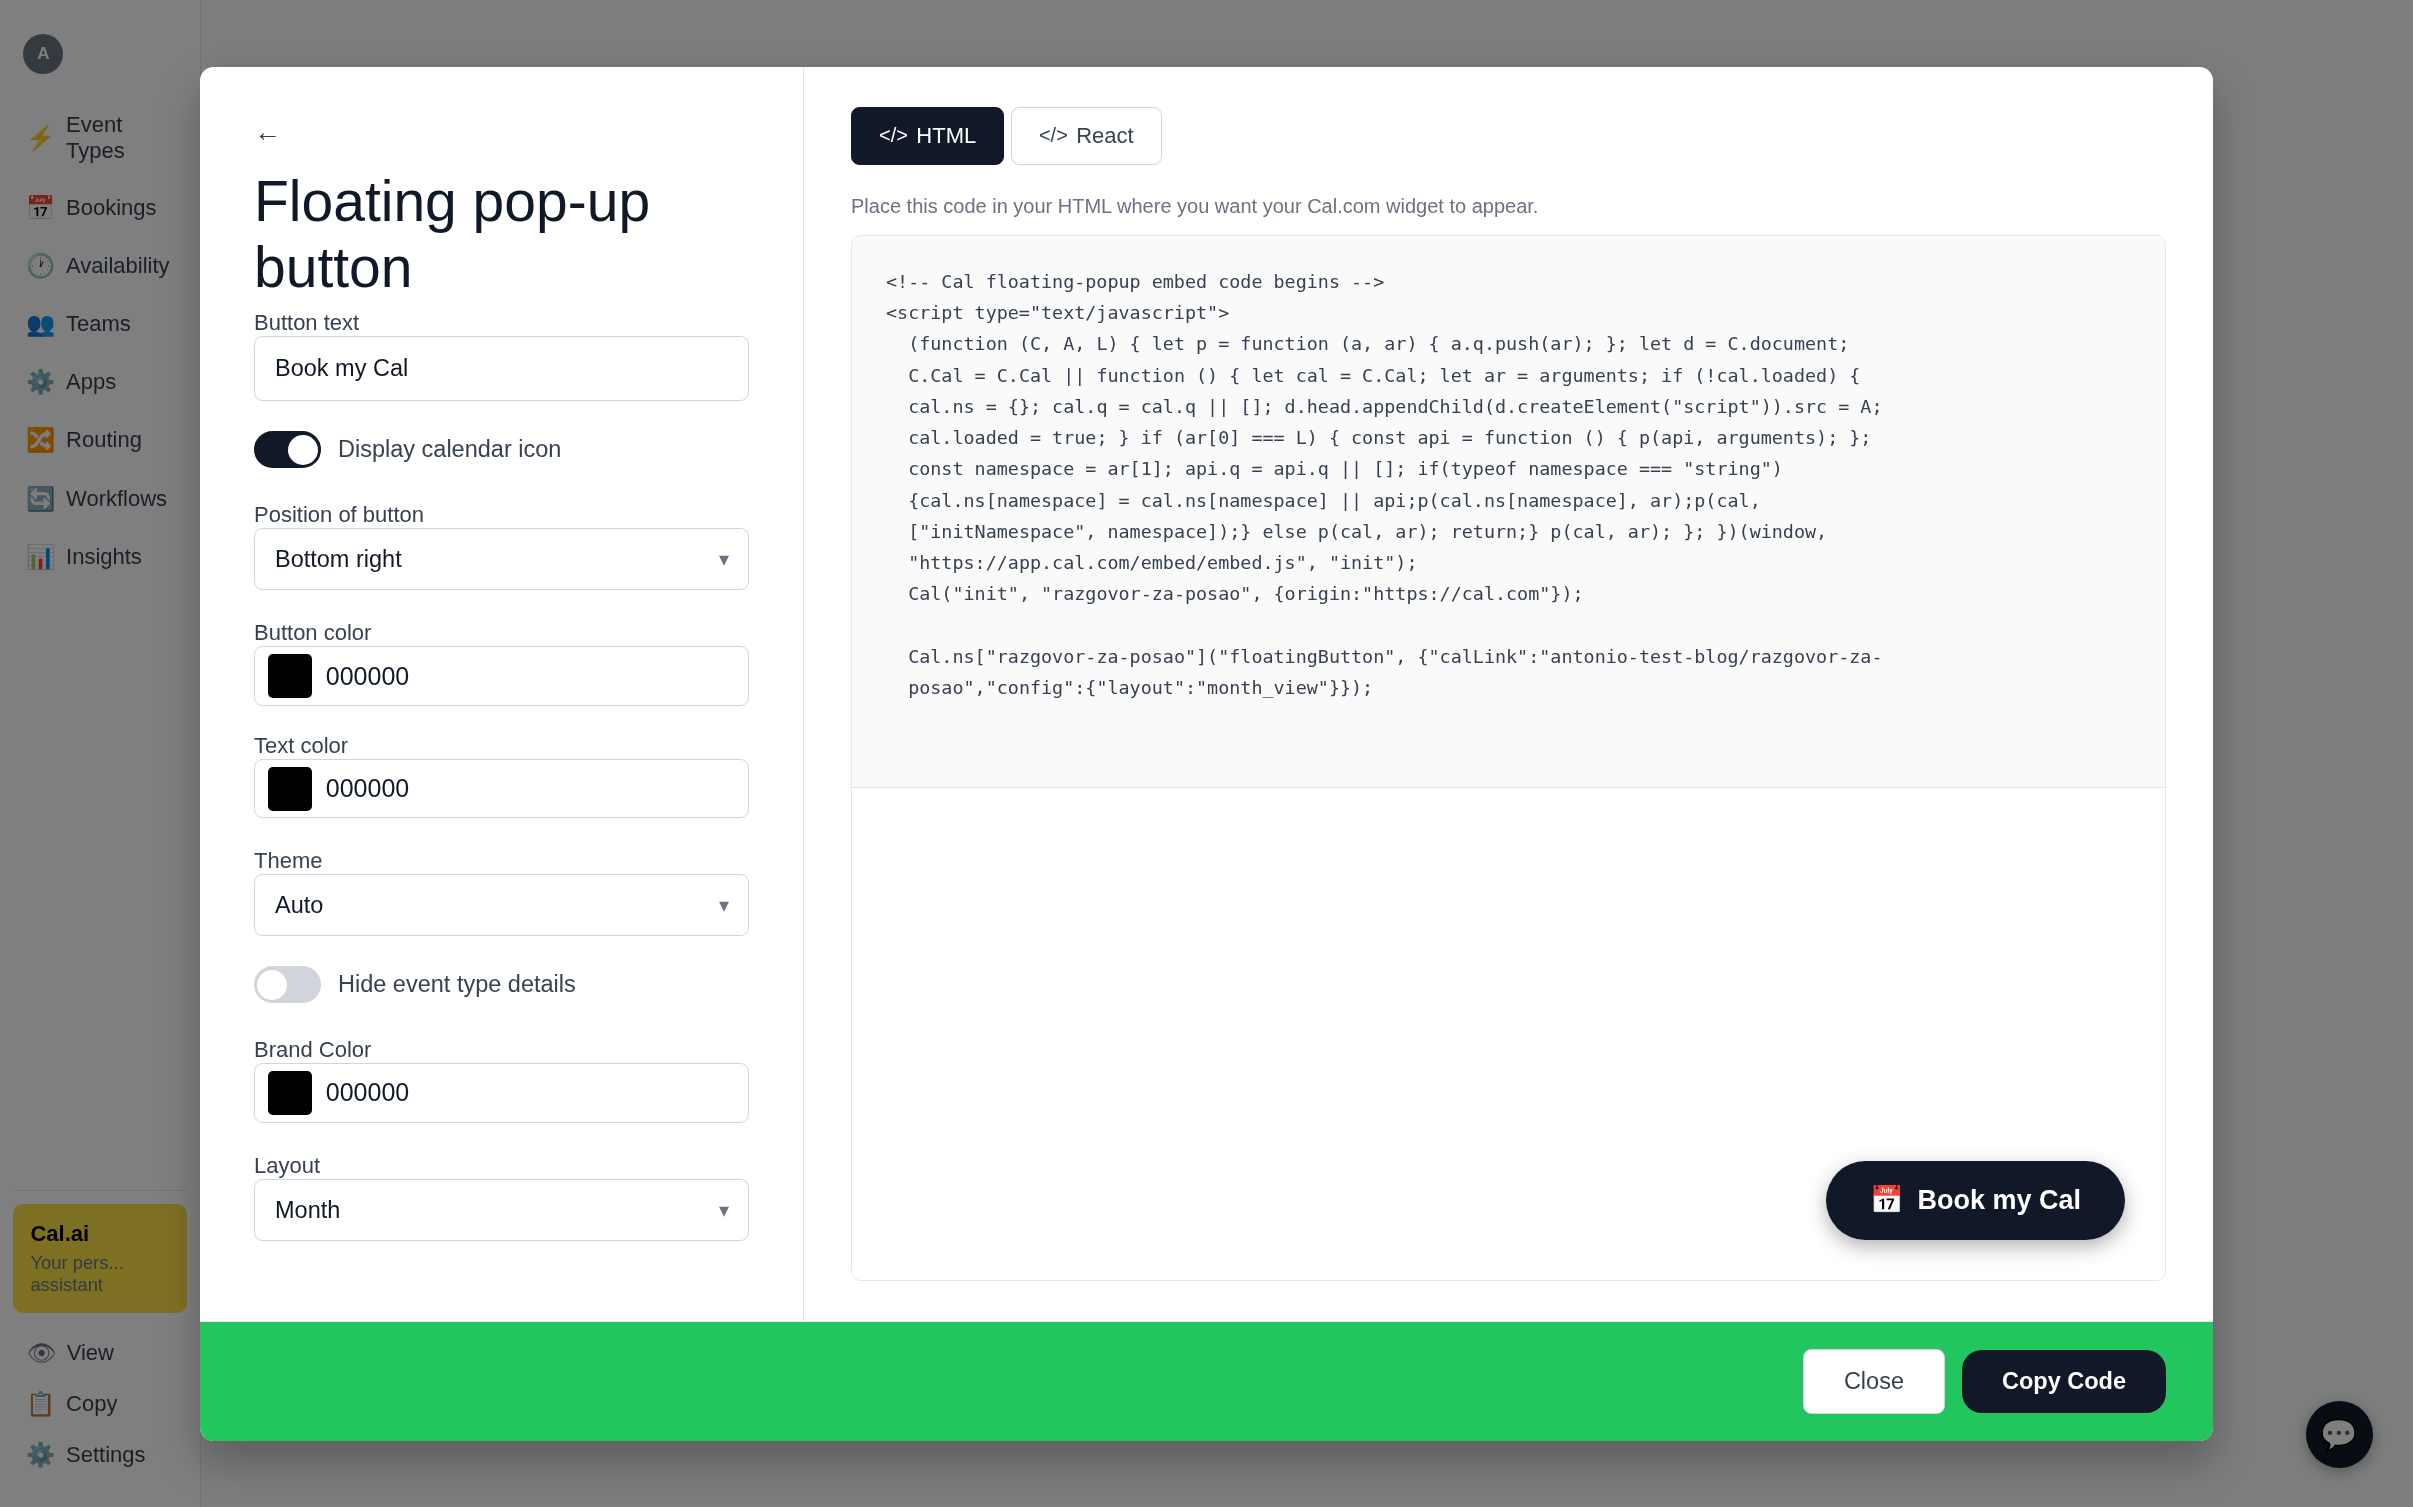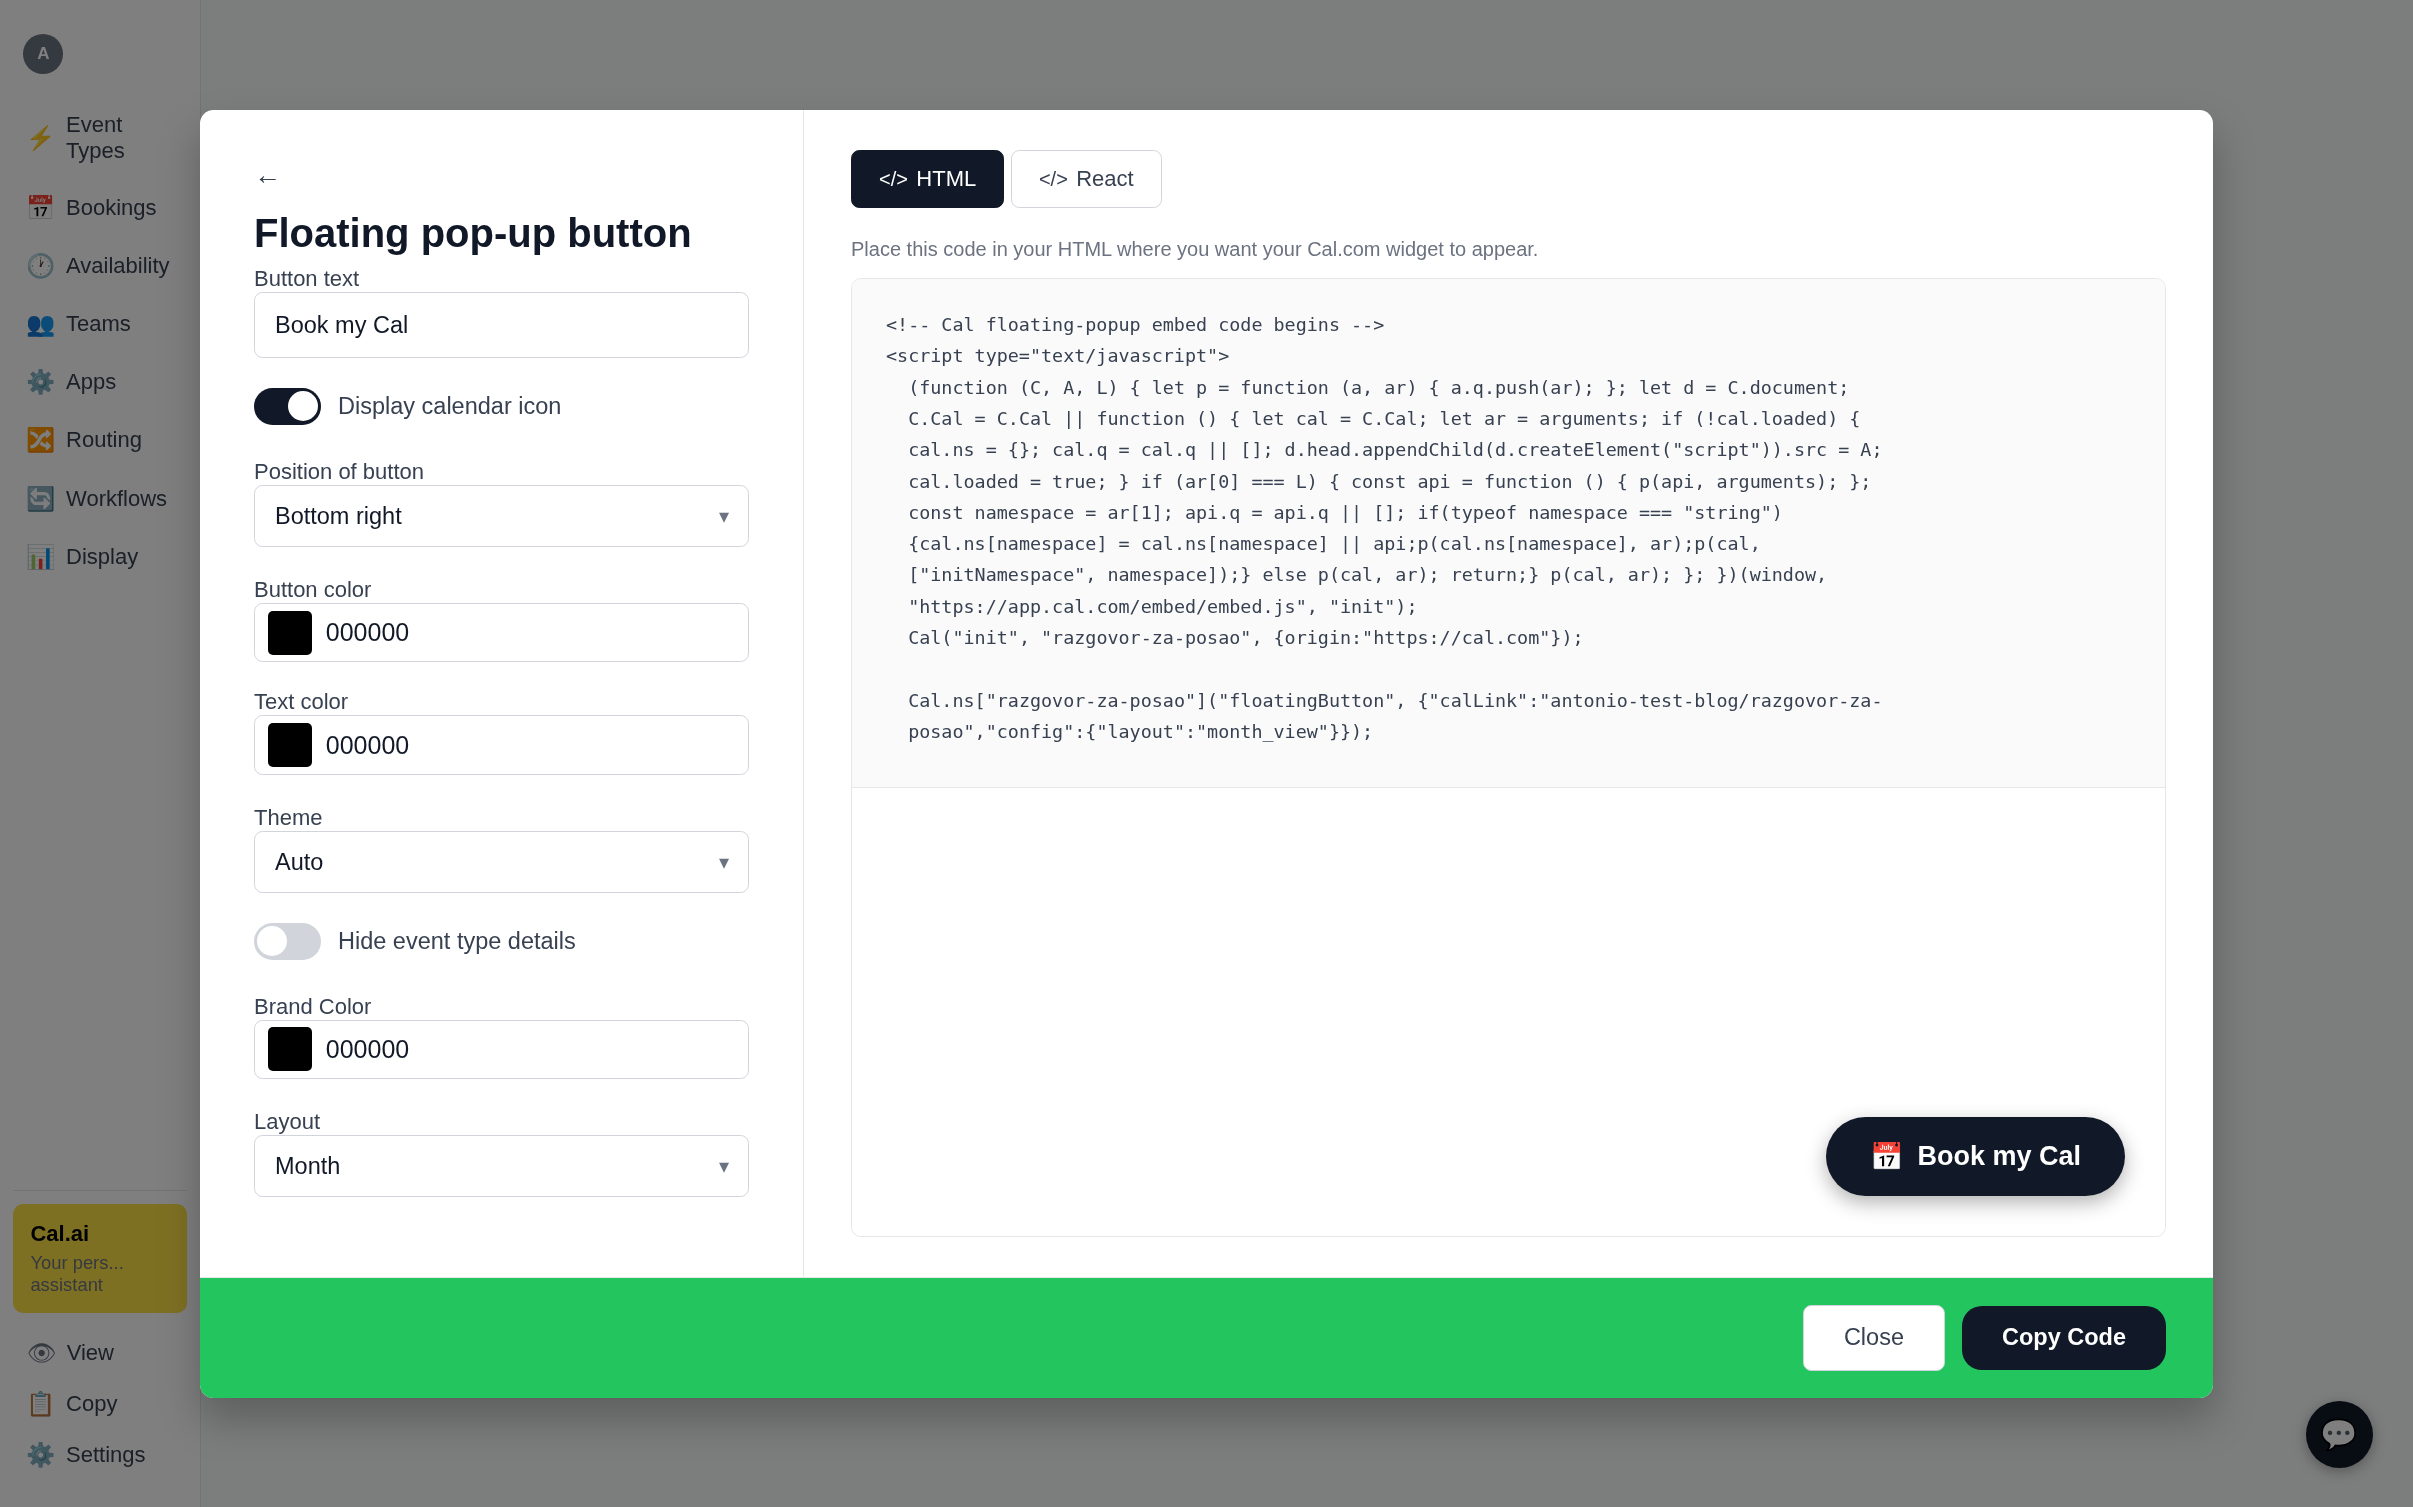--- a/index.html
+++ b/index.html
@@ -120,22 +120,22 @@
       align-items: center;
       gap: 10px;
       margin-bottom: 20px;
       cursor: pointer;
       color: #111827;
     }
 
     .back-icon { font-size: 27px; color: #374151; }
 
     .modal-title {
-      font-size: 40px;
-      font-weight: 700;
+      font-size: 57px;
+      font-weight: 400;
       color: #111827;
       margin-bottom: 10px;
     }
 
     .modal-subtitle {
       font-size: 23.5px;
       color: #6b7280;
       line-height: 1.5;
       margin-bottom: 40px;
     }
@@ -444,21 +444,21 @@
     <div class="sidebar-item">
       <span class="icon">🔀</span>
       <span>Routing</span>
     </div>
     <div class="sidebar-item">
       <span class="icon">🔄</span>
       <span>Workflows</span>
     </div>
     <div class="sidebar-item">
       <span class="icon">📊</span>
-      <span>Display</span>
+      <span>Insights</span>
     </div>
 
     <div class="sidebar-bottom">
       <div class="cal-ai-card">
         <div style="font-size:22px;font-weight:600;margin-bottom:5px;">Cal.ai</div>
         <div style="font-size:18.4px;color:#6b7280;">Your pers... assistant</div>
       </div>
       <div class="sidebar-item">
         <span class="icon">👁</span>
         <span>View</span>

